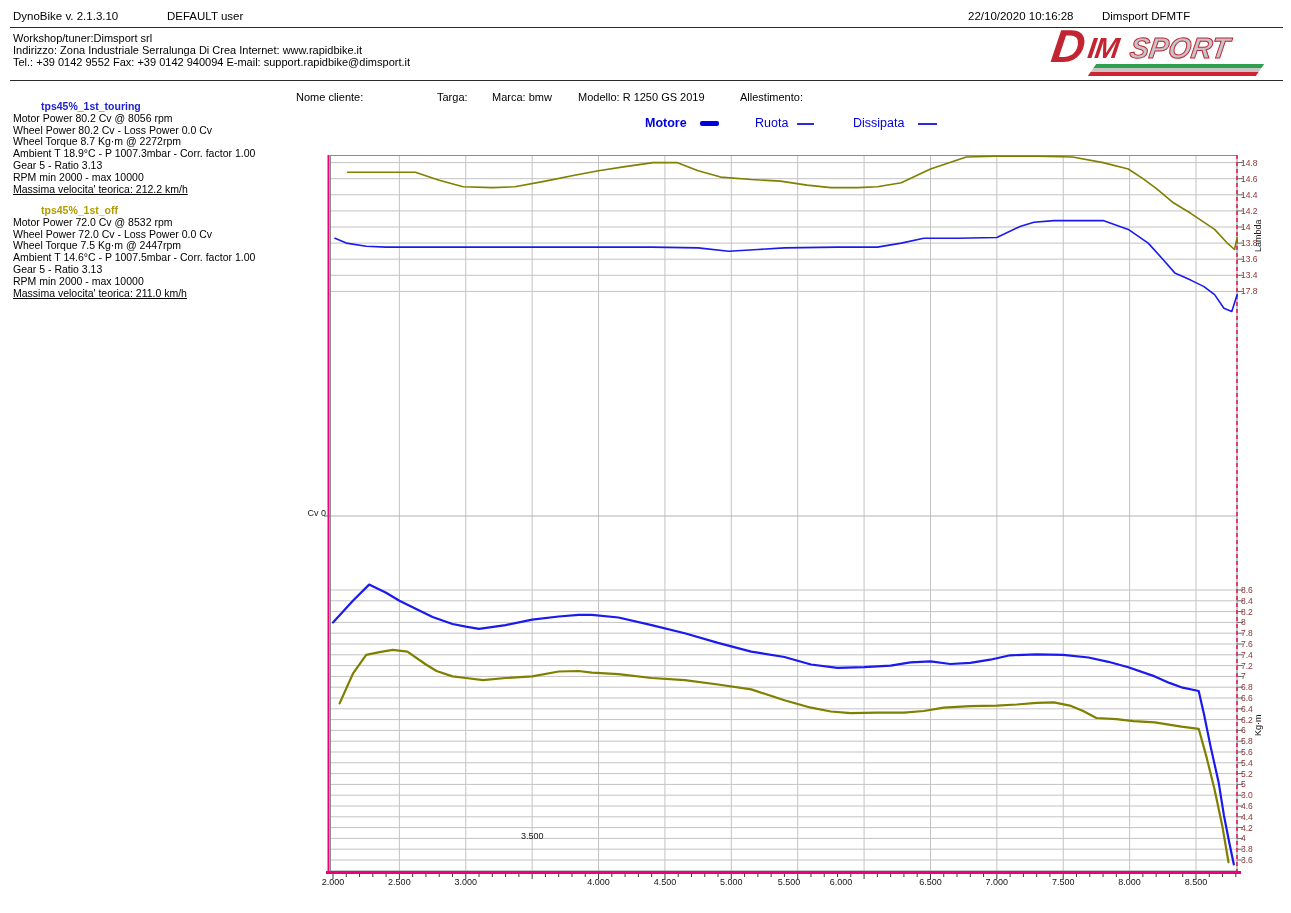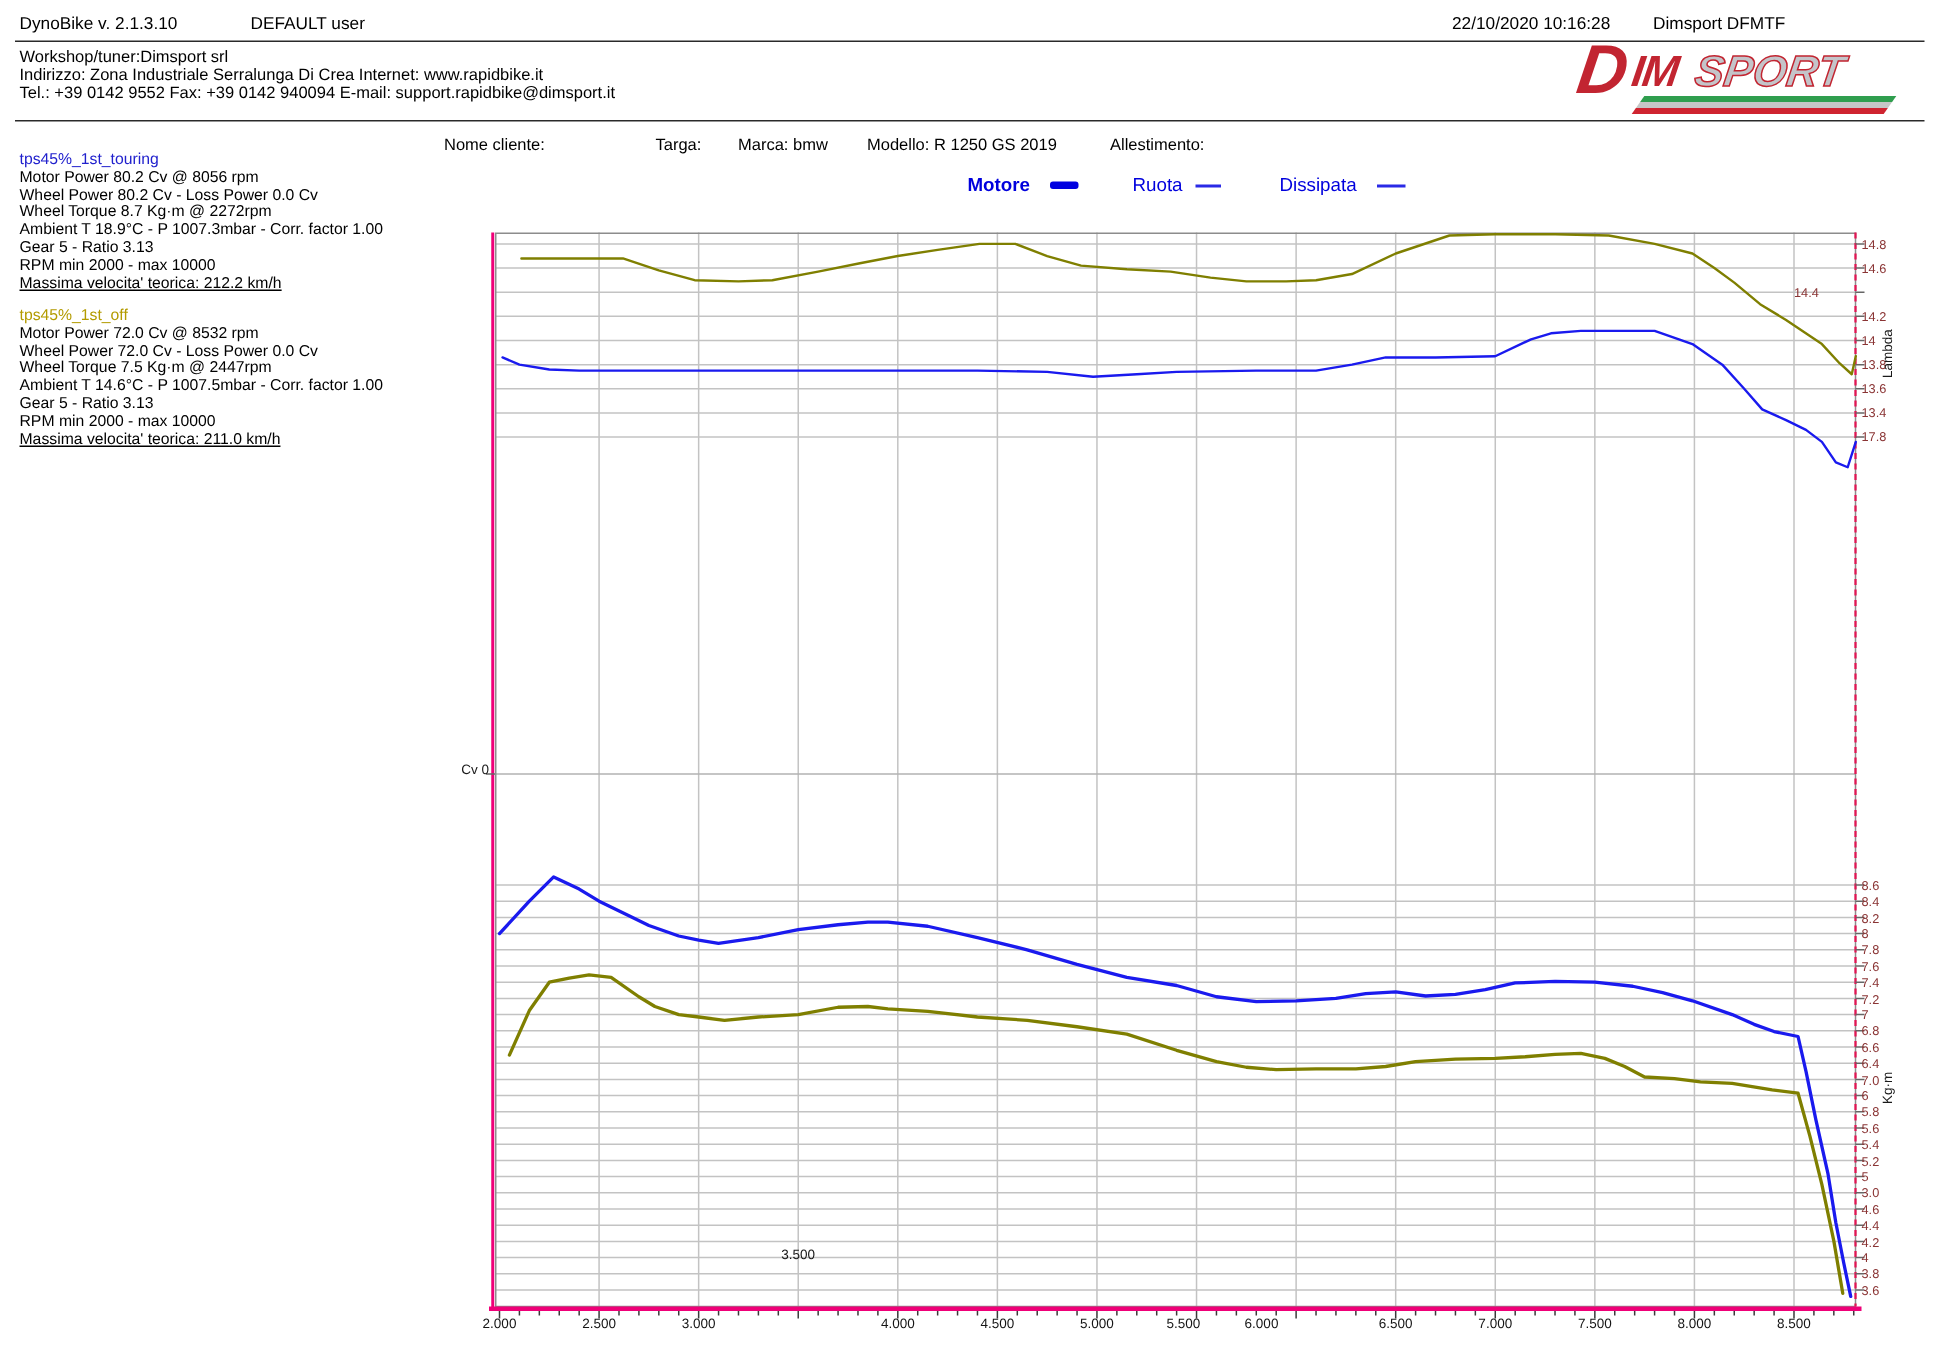--- a/index.html
+++ b/index.html
@@ -5,21 +5,21 @@
   html,body{margin:0;padding:0;background:#fff;}
   .page{position:relative;width:1291px;height:913px;background:#ffffff;
         font-family:"Liberation Sans",sans-serif;color:#000;overflow:hidden;}
   .abs{position:absolute;}
   .h-text{font-size:11.5px;white-space:pre;}
   .h-small{font-size:11px;white-space:pre;}
   .divider{position:absolute;left:10px;width:1273px;height:0;border-top:1px solid #2a2a2a;}
 
   
   .runbox{position:absolute;left:13px;width:300px;font-size:10.5px;line-height:11.8px;}
-  .runtitle{font-weight:normal;}
+  .runtitle{font-weight:bold;margin-left:28px;}
   .runspeed{text-decoration:underline;}
 
   
   .cb{position:absolute;top:91px;font-size:11px;white-space:pre;}
 
   
   .lg{position:absolute;top:116px;font-size:12.5px;color:#0000dd;white-space:pre;}
   .lg.bold{font-weight:bold;}
   .lg-line{position:absolute;}
   .lg-line.m0{left:700px;top:121px;width:19px;height:5px;border-radius:2px;}
@@ -288,40 +288,40 @@
       <div class="xtick" style="left:711.307px;top:877px;width:40px;text-align:center">5.000</div>
       <div class="xtick" style="left:777.6915px;top:877px;width:40px;text-align:left">5.500</div>
       <div class="xtick" style="left:821px;top:877px;width:40px;text-align:center">6.000</div>
       <div class="xtick" style="left:910.4605px;top:877px;width:40px;text-align:center">6.500</div>
       <div class="xtick" style="left:976.845px;top:877px;width:40px;text-align:center">7.000</div>
       <div class="xtick" style="left:1043.2295px;top:877px;width:40px;text-align:center">7.500</div>
       <div class="xtick" style="left:1109.614px;top:877px;width:40px;text-align:center">8.000</div>
       <div class="xtick" style="left:1175.9985000000001px;top:877px;width:40px;text-align:center">8.500</div>
       <div class="ytick" style="left:1241px;top:157.6px">14.8</div>
       <div class="ytick" style="left:1241px;top:173.70000000000007px">14.6</div>
-      <div class="ytick" style="left:1196px;top:189.8px">14.4</div>
+      <div class="ytick" style="left:1241px;top:189.8px">14.4</div>
       <div class="ytick" style="left:1241px;top:205.9000000000001px">14.2</div>
       <div class="ytick" style="left:1241px;top:222.00000000000006px">14</div>
       <div class="ytick" style="left:1241px;top:238.1px">13.8</div>
       <div class="ytick" style="left:1241px;top:254.20000000000005px">13.6</div>
       <div class="ytick" style="left:1241px;top:270.3px">13.4</div>
       <div class="ytick" style="left:1241px;top:286.4000000000001px">17.8</div>
       <div class="ytick" style="left:1241px;top:585px">8.6</div>
       <div class="ytick" style="left:1241px;top:595.8px">8.4</div>
       <div class="ytick" style="left:1241px;top:606.6px">8.2</div>
       <div class="ytick" style="left:1241px;top:617.4px">8</div>
       <div class="ytick" style="left:1241px;top:628.2px">7.8</div>
       <div class="ytick" style="left:1241px;top:639px">7.6</div>
       <div class="ytick" style="left:1241px;top:649.8px">7.4</div>
       <div class="ytick" style="left:1241px;top:660.5999999999999px">7.2</div>
       <div class="ytick" style="left:1241px;top:671.4px">7</div>
       <div class="ytick" style="left:1241px;top:682.2px">6.8</div>
       <div class="ytick" style="left:1241px;top:693px">6.6</div>
       <div class="ytick" style="left:1241px;top:703.8px">6.4</div>
-      <div class="ytick" style="left:1241px;top:714.5999999999999px">7.0</div>
+      <div class="ytick" style="left:1241px;top:714.5999999999999px">6.2</div>
       <div class="ytick" style="left:1241px;top:725.4px">6</div>
       <div class="ytick" style="left:1241px;top:736.2px">5.8</div>
       <div class="ytick" style="left:1241px;top:747px">5.6</div>
       <div class="ytick" style="left:1241px;top:757.8px">5.4</div>
       <div class="ytick" style="left:1241px;top:768.5999999999999px">5.2</div>
       <div class="ytick" style="left:1241px;top:779.4px">5</div>
       <div class="ytick" style="left:1241px;top:790.2px">3.0</div>
       <div class="ytick" style="left:1241px;top:801px">4.6</div>
       <div class="ytick" style="left:1241px;top:811.8px">4.4</div>
       <div class="ytick" style="left:1241px;top:822.5999999999999px">4.2</div>

